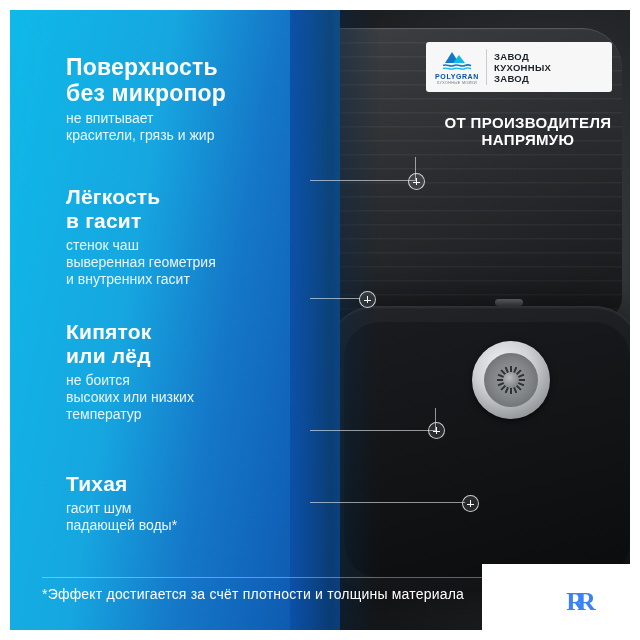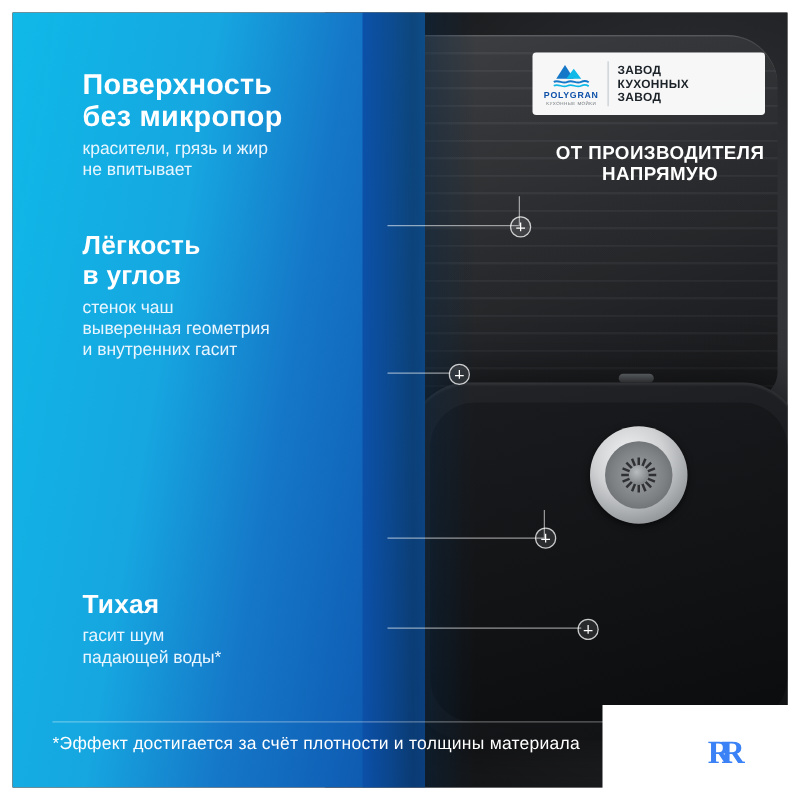--- a/index.html
+++ b/index.html
@@ -366,37 +366,48 @@
 
     <div class="leader" style="left:300px; top:492px; width:155px;"></div>
     <div class="dot" style="left:452px; top:485px;"></div>
 
     <div class="callout c1">
       <div class="title">
         <div>Поверхность</div>
         <div>без микропор</div>
       </div>
       <div class="sub">
+        <div>не впитывает</div>
         <div>красители, грязь и жир</div>
-        <div>не впитывает</div>
       </div>
     </div>
 
     <div class="callout c2">
       <div class="title">
         <div>Лёгкость</div>
-        <div>в углов</div>
+        <div>в гасит</div>
       </div>
       <div class="sub">
         <div>стенок чаш</div>
         <div>выверенная геометрия</div>
         <div>и внутренних гасит</div>
       </div>
     </div>
 
+    <div class="callout c3">
+      <div class="title">
+        <div>Кипяток</div>
+        <div>или лёд</div>
+      </div>
+      <div class="sub">
+        <div>не боится</div>
+        <div>высоких или низких</div>
+        <div>температур</div>
+      </div>
+    </div>
 
     <div class="callout c4">
       <div class="title">
         <div>Тихая</div>
       </div>
       <div class="sub">
         <div>гасит шум</div>
         <div>падающей воды*</div>
       </div>
     </div>

